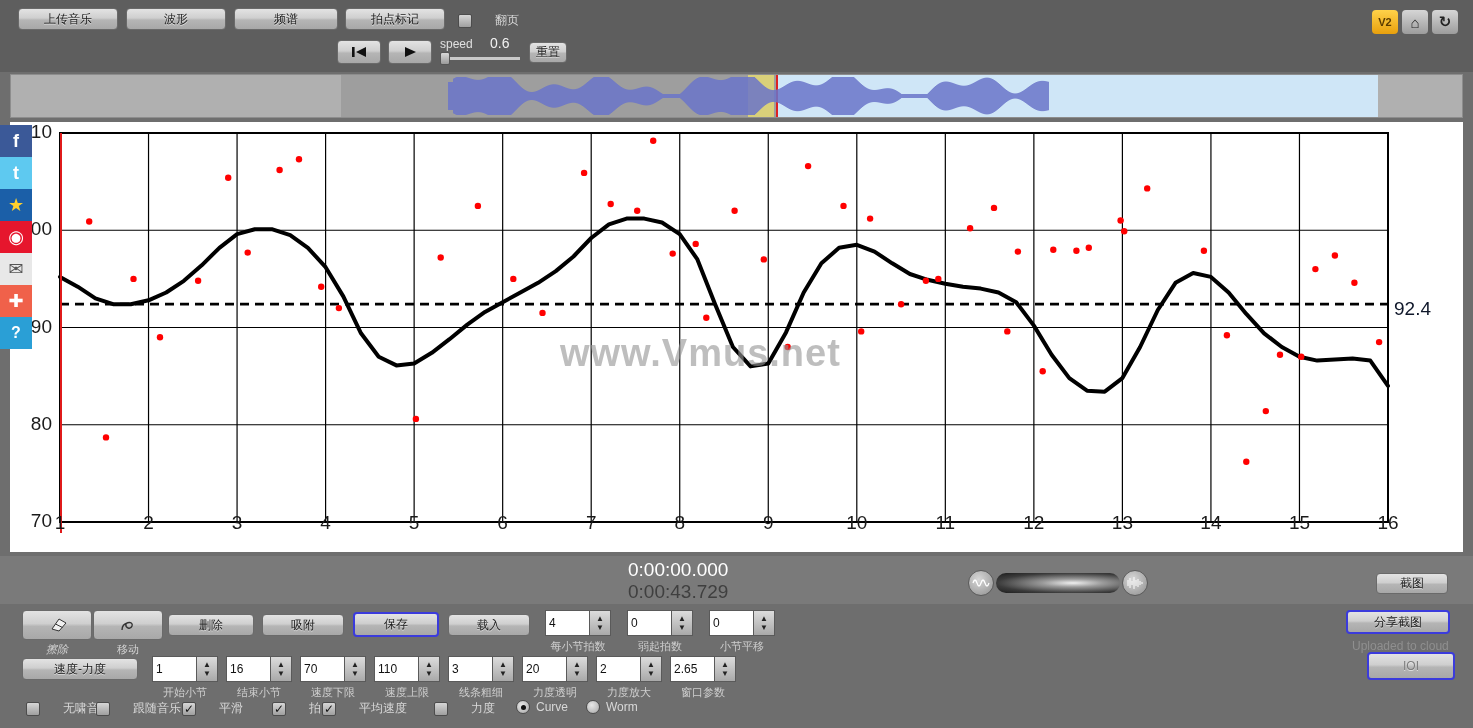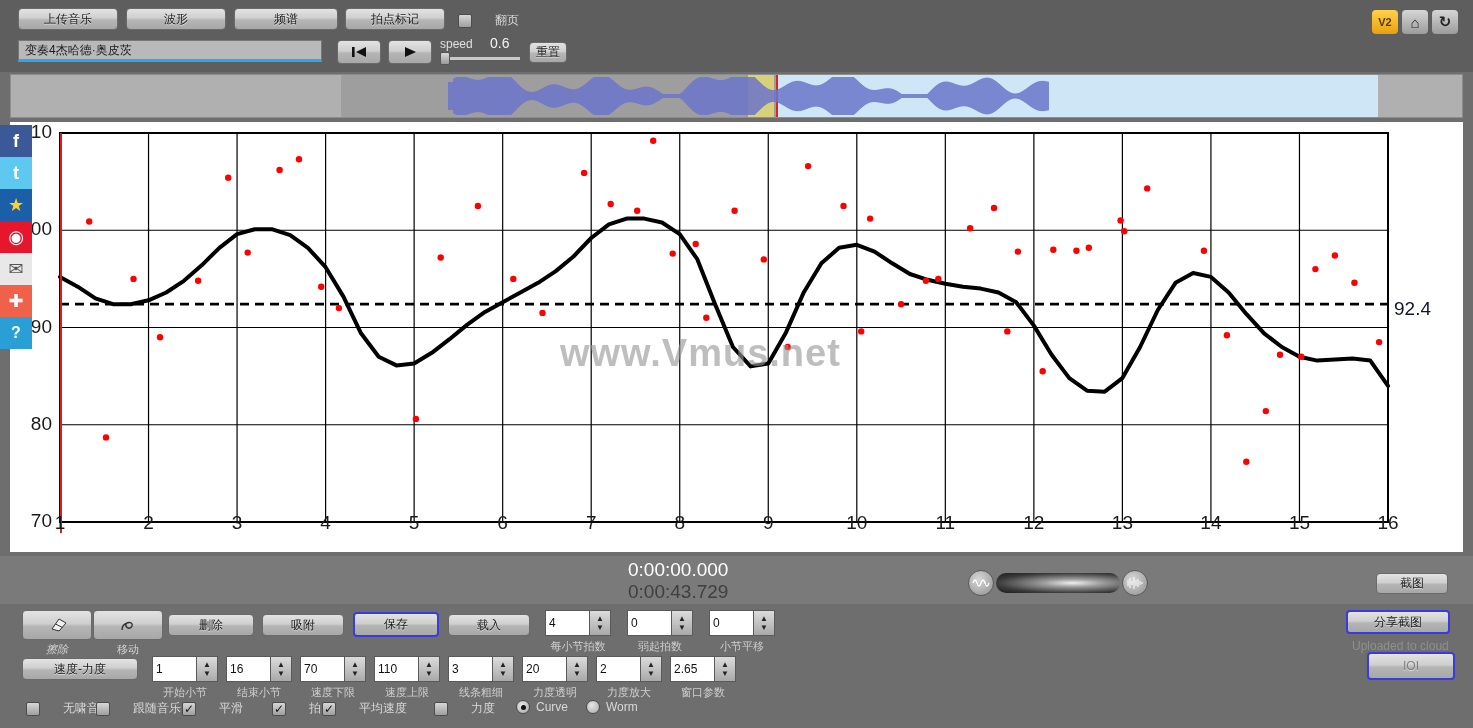--- a/index.html
+++ b/index.html
@@ -131,23 +131,20 @@
     </div>
   <div class="btn tabbtn" style="left:345px;width:100px;">
       <span class="dim">拍点标记</span>
     </div>
 
   <div class="chk" style="position:absolute;left:458px;top:12px;">
     <span class="box"></span>
     <span>翻页</span>
   </div>
 
-  <div id="title-field">
-    <span>变奏4杰哈德·奥皮茨</span>
-  </div>
 
   <div class="btn transport" style="left:337px;">
     <svg width="18" height="14" viewBox="0 0 18 14">
       <rect x="2" y="2" width="2.6" height="10" fill="#111"></rect>
         <polygon points="16,2 16,12 6,7" fill="#111"></polygon>
     </svg>
   </div>
   <div class="btn transport" style="left:388px;">
     <svg width="16" height="14" viewBox="0 0 16 14">
       <polygon points="3,2 3,12 14,7" fill="#111"></polygon>

